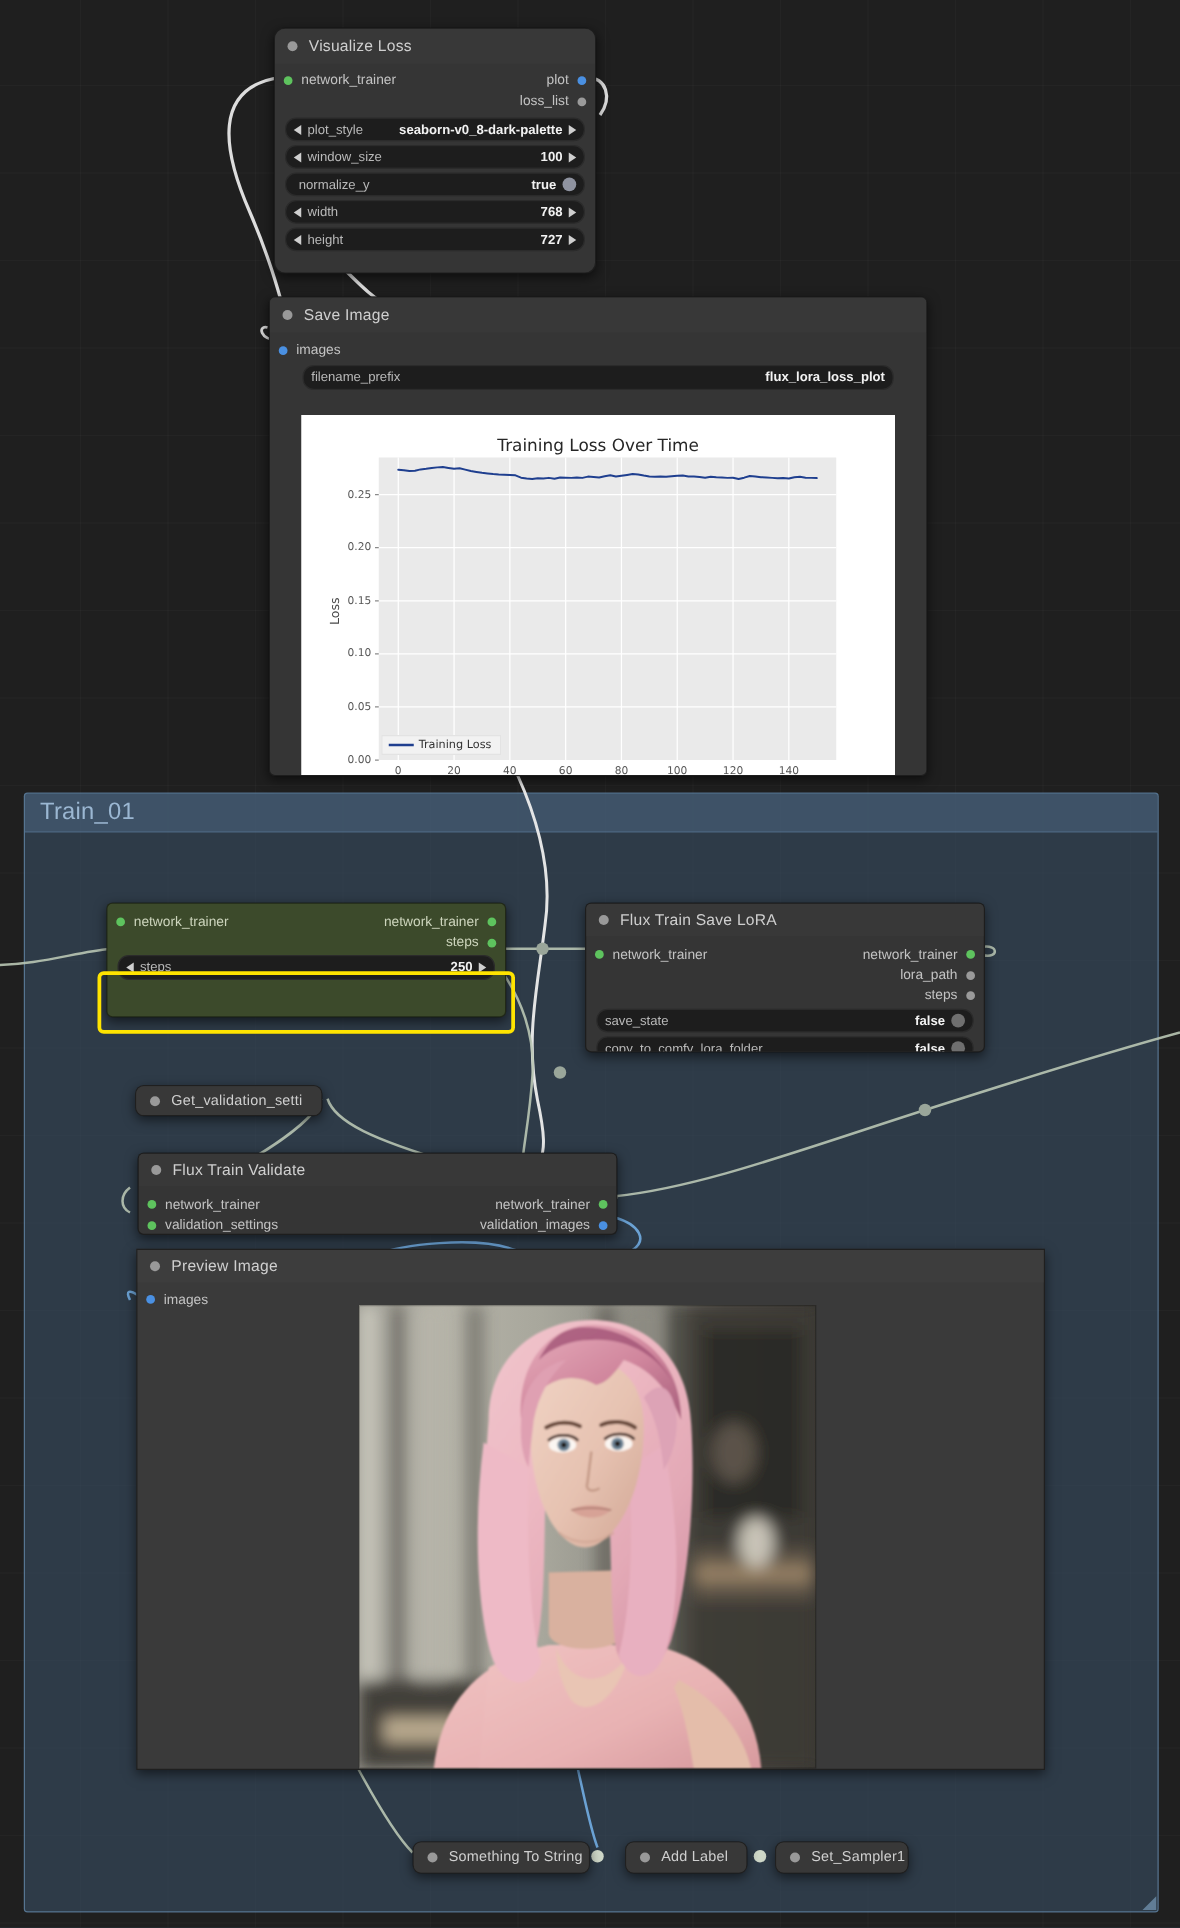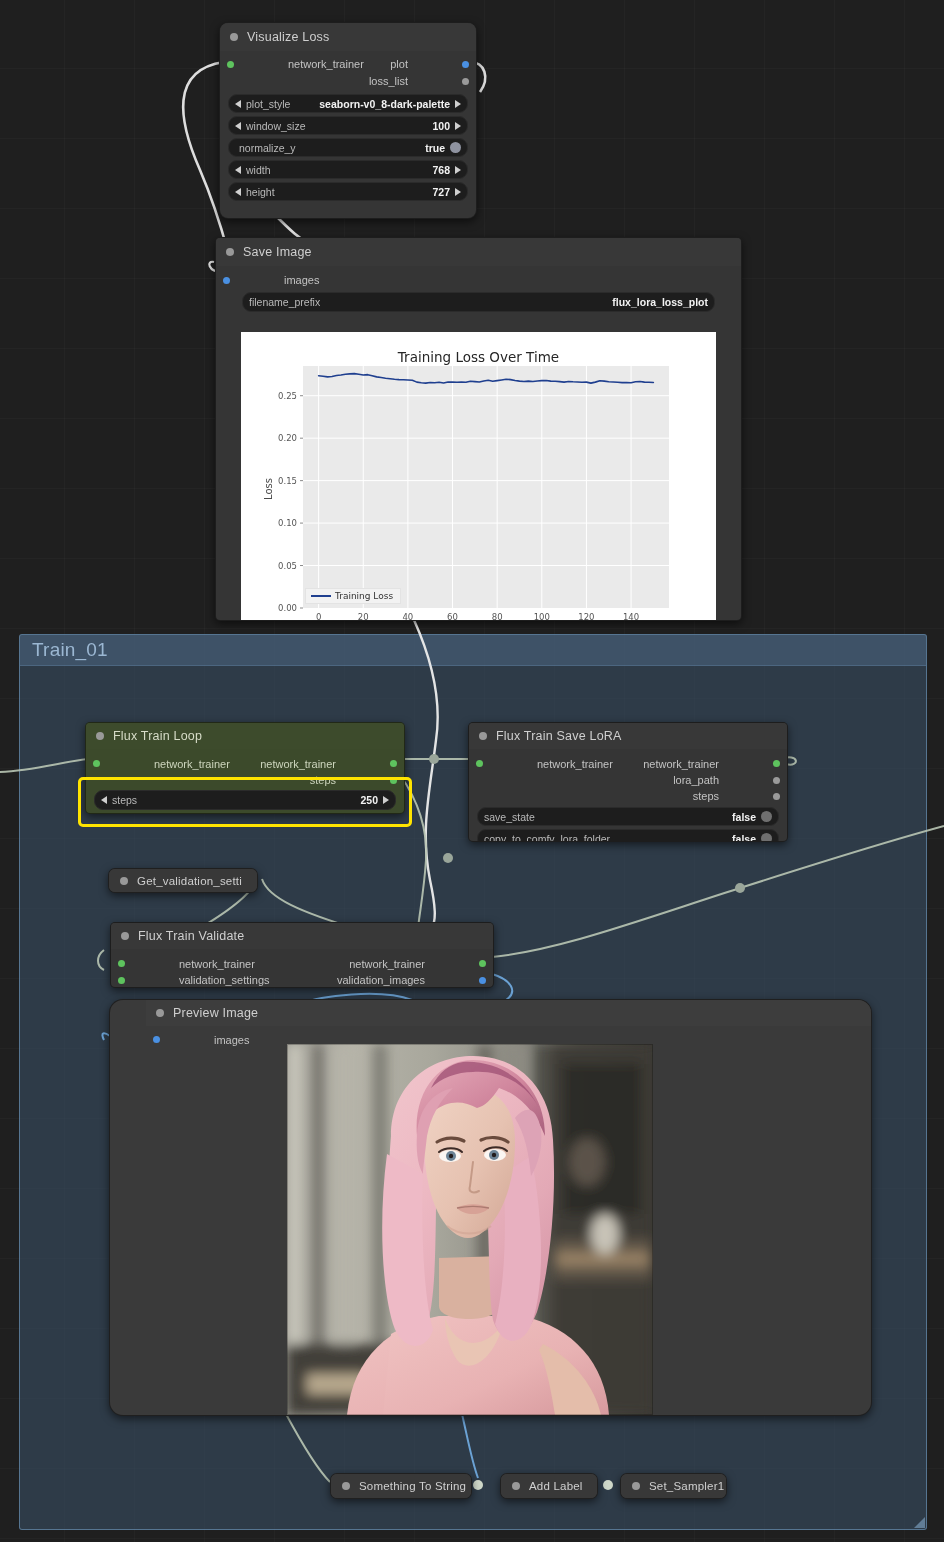--- a/index.html
+++ b/index.html
@@ -58,21 +58,21 @@
   .dot-collapse{
     width:8px;height:8px;border-radius:50%;background:#999;
     margin-right:9px;flex:0 0 auto;
   }
   .node-title{color:#cfcfcf;font-size:12.5px;letter-spacing:.2px;white-space:nowrap;}
   .node.green .node-title{color:#d7dcc8;}
   .node-body{padding:4px 0 7px 0;position:relative;}
 
   .slot-row{position:relative;height:17px;display:flex;align-items:center;}
   .slot-row.h16{height:16px;}
-  .slot{display:flex;align-items:center;position:absolute;gap:47px;}
+  .slot{display:flex;align-items:center;position:absolute;}
   .slot.in{left:7px;}
   .slot.out{right:7px;flex-direction:row-reverse;}
   .sdot{width:7px;height:7px;border-radius:50%;flex:0 0 auto;}
   .sdot.green{background:#5ec35e;}
   .sdot.blue{background:#4a90e2;}
   .sdot.grey{background:#9a9a9a;}
   .slabel{color:#c3c3c3;font-size:11px;white-space:nowrap;}
   .slot.in .slabel{margin-left:7px;}
   .slot.out .slabel{margin-right:7px;}
   .node.green .slabel{color:#cdd5bd;}
@@ -337,24 +337,20 @@
       <div class="axis-label" style="left:0;right:0;text-align:center;top:291px;font-style:italic;">Step</div>
       <div class="axis-label ylabel" style="left:22px;top:168px;">Loss</div>
       <div class="legend-box" style="left:64px;top:256px;">
         <span class="legend-line"></span>
         <span class="legend-text">Training Loss</span>
       </div>
     </div>
   </div>
 
   <div class="node green" style="left:85px;top:722px;width:318px;height:90px;border-radius:5px;">
-    <div class="node-header">
-      <span class="dot-collapse"></span>
-      <span class="node-title">Flux Train Loop</span>
-    </div>
     <div class="node-body" style="padding-top:6px;">
       <div class="slot-row" style="height:17px;">
         <div class="slot in">
           <span class="sdot green"></span>
           <span class="slabel">network_trainer</span>
         </div>
         <div class="slot out">
           <span class="sdot green"></span>
           <span class="slabel">network_trainer</span>
         </div>
@@ -458,21 +454,21 @@
           <span class="slabel">validation_settings</span>
         </div>
         <div class="slot out">
           <span class="sdot blue"></span>
           <span class="slabel">validation_images</span>
         </div>
       </div>
     </div>
   </div>
 
-  <div class="node" style="left:109px;top:999px;width:725px;height:415px;border-radius:14px;background:#3a3a3a;padding-left:36px;">
+  <div class="node" style="left:109px;top:999px;width:725px;height:415px;border-radius:0;background:#3a3a3a;">
     <div class="node-header" style="background:#3d3d3d;">
       <span class="dot-collapse"></span>
       <span class="node-title">Preview Image</span>
     </div>
     <div class="node-body" style="padding-top:5px;">
       <div class="slot-row" style="height:17px;">
         <div class="slot in">
           <span class="sdot blue"></span>
           <span class="slabel">images</span>
         </div>

